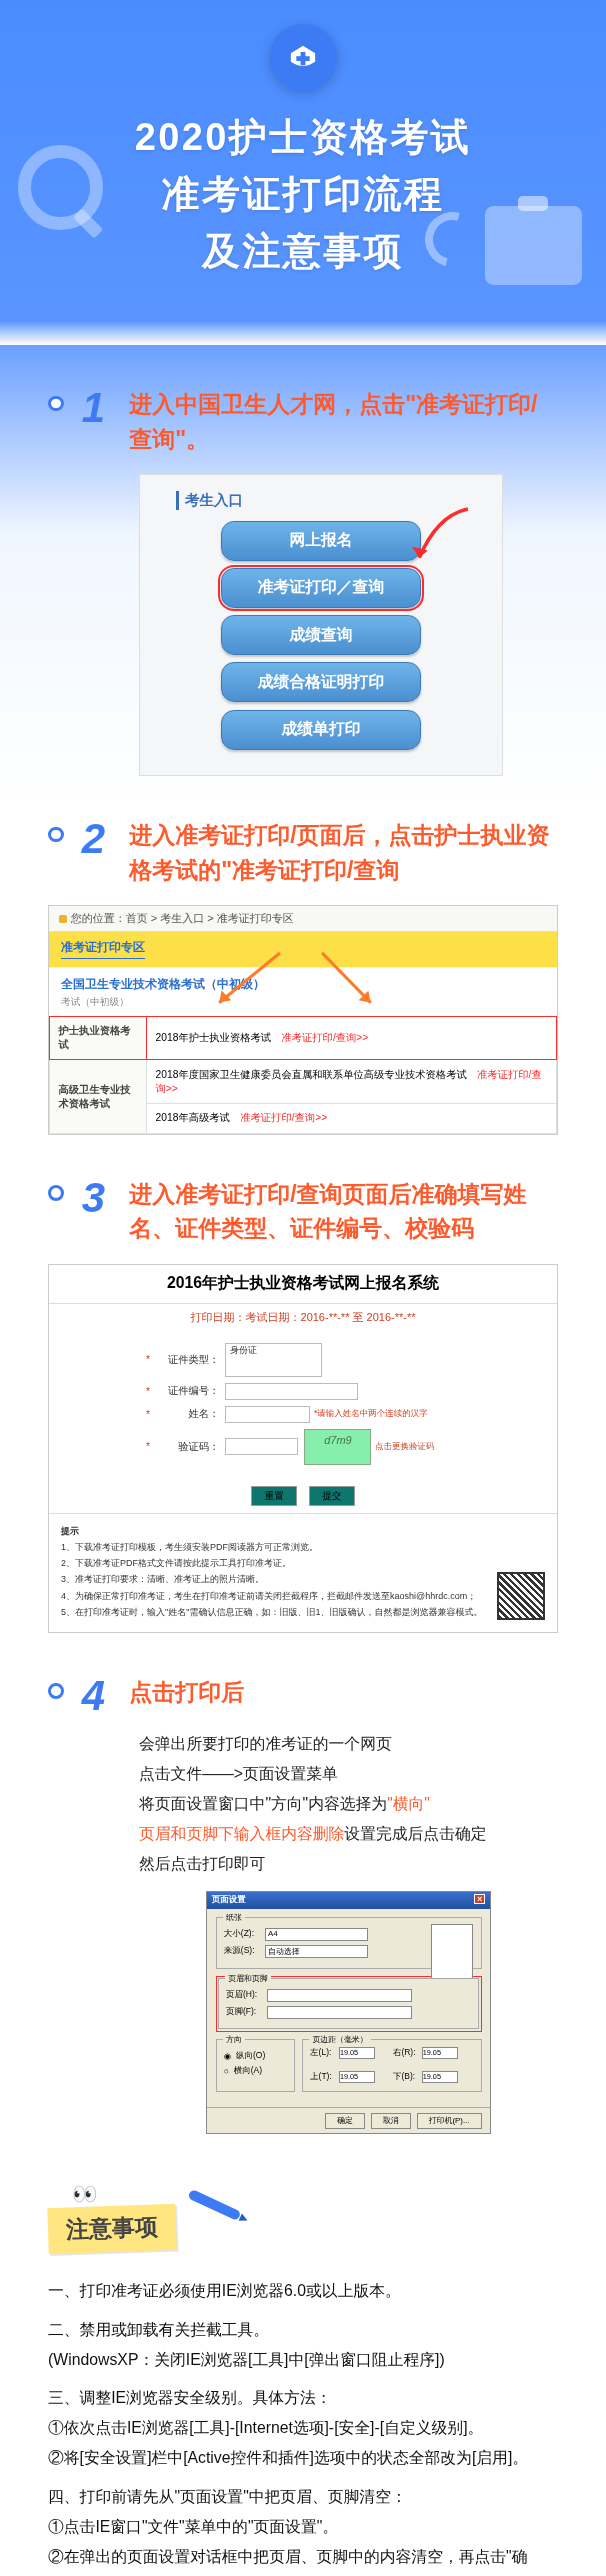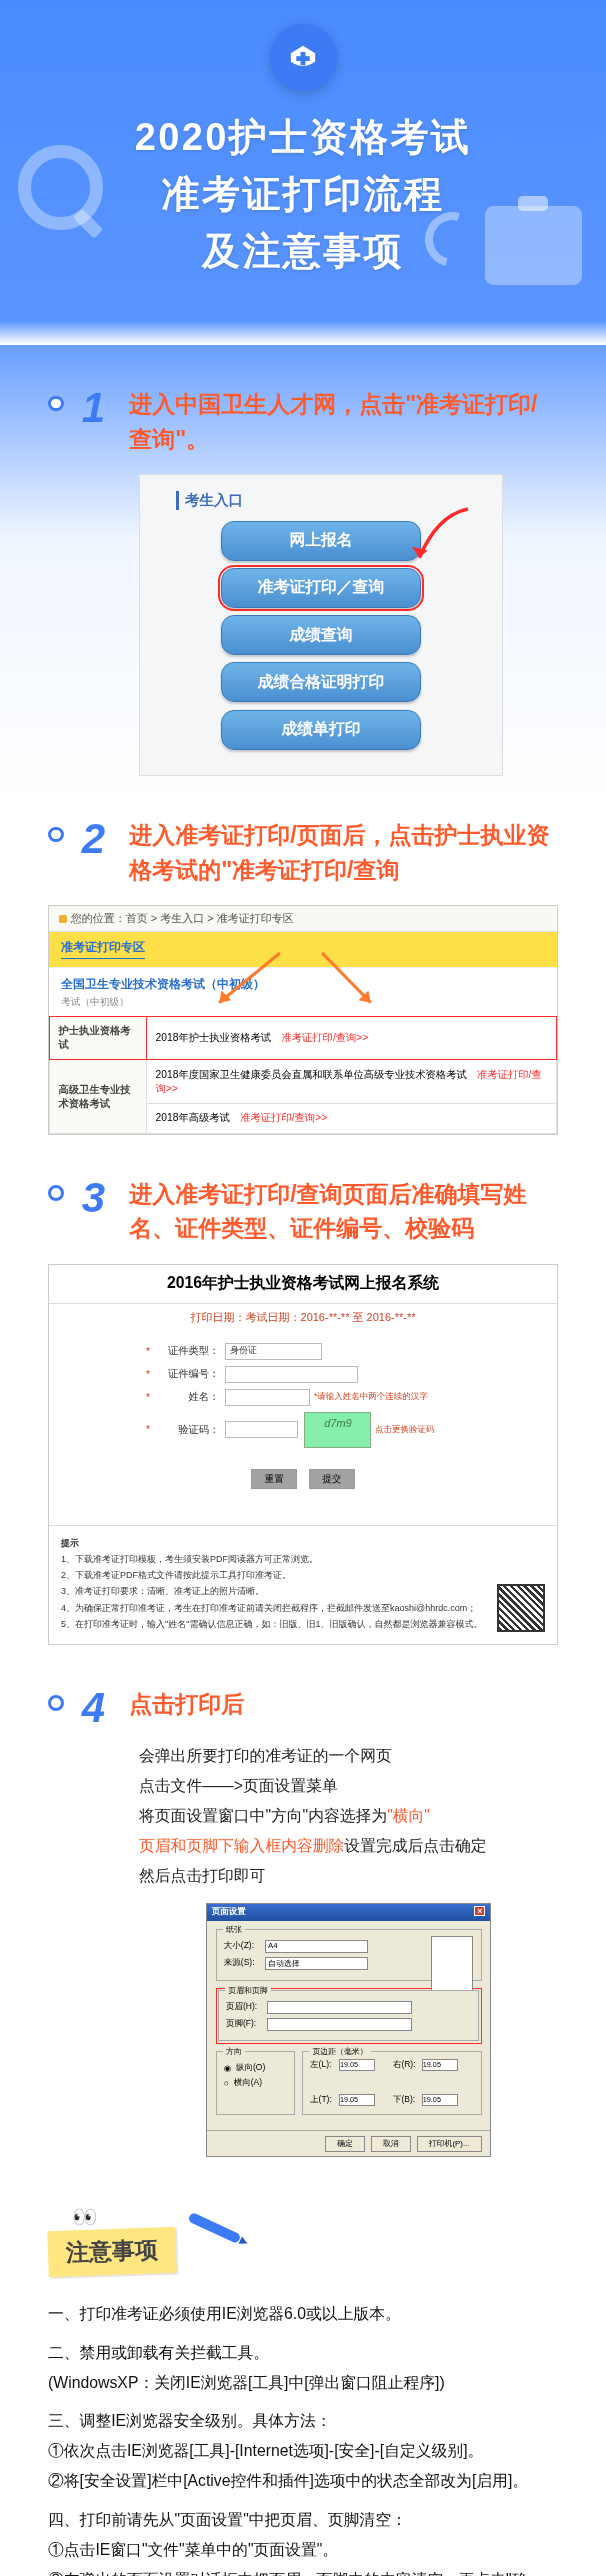--- a/index.html
+++ b/index.html
@@ -52,44 +52,44 @@
 
   
   .shot3 { margin:18px 0 0 0; border:0.6px solid #ccc; background:#fff; position:relative; }
   .shot3-title { text-align:center; font-size:15.8px; font-weight:700; padding:8.5px; border-bottom:0.6px solid #ddd; }
   .shot3-sub { text-align:center; color:#d04020; font-size:11px; padding:6px; }
   .shot3-form { padding:6px 24px 12px 97px; font-size:10.3px; color:#333; }
   .frow { display:flex; align-items:center; margin:6px 0; }
   .flabel { width:67px; text-align:right; margin-right:6px; }
   .star { color:#d04020; margin-right:2.4px; }
   .finput { border:0.6px solid #bbb; background:#fff; height:17px; width:133px; }
-  .fselect { border:0.6px solid #bbb; background:#fff; height:17px; width:97px; padding:0 3.6px; font-size:9px; }
+  .fselect { border:0.6px solid #bbb; background:#fff; height:34px; width:97px; padding:0 3.6px; font-size:9px; }
   .captcha { display:inline-block; width:67px; height:36px; background:#86efac; border:0.6px solid #8a8; margin-left:6px; font-style:italic; color:#474; text-align:center; line-height:20.6px; font-size:11px; }
   .hint-red { color:#d04020; font-size:8.5px; margin-left:3.6px; }
   .shot3-btns { text-align:center; padding:3.6px 0 7.3px; }
-  .gray-btn { display:inline-block; padding:2.4px 12px; border:0.6px solid #999; background:#a3a3a3; font-size:9.7px; margin:0 4.8px; }
-  .shot3-notes { border-top:0.6px solid #ddd; padding:8.5px 12px 12px; font-size:9px; line-height:1.8; color:#333; position:relative;margin-top:29px; }
+  .gray-btn { display:inline-block; padding:2.4px 12px; border:0.6px solid #999; background:#0f766e; font-size:9.7px; margin:0 4.8px; }
+  .shot3-notes { border-top:0.6px solid #ddd; padding:8.5px 12px 12px; font-size:9px; line-height:1.8; color:#333; position:relative; }
   .shot3-notes .lbl { font-weight:700; }
   .qr-box { position:absolute; right:12px; bottom:12px; width:48px; height:48px; background:repeating-linear-gradient(45deg,#333 0 2.4px,#fff 2.4px 4.8px); border:2.4px solid #333; }
 
   
   .step4-sub { margin:12px 0 0 91px; font-size:15.8px; line-height:1.9; color:#222; }
   .step4-sub .hl { color:#ff5a2b; }
   .shot4 { margin:12px 0 0 158px; width:285px; border:0.6px solid #888; background:#ece9d8; font-size:8.5px; }
   .shot4-titlebar { background:linear-gradient(180deg,#3a6fd0,#2050a0); color:#fff; padding:2.4px 4.8px; font-weight:700; display:flex; justify-content:space-between; }
   .shot4-titlebar .x { background:#d04030; width:11px; height:9.7px; text-align:center; line-height:8.5px; border:0.6px solid #fff; }
   .shot4-body { padding:8.5px; }
   .fieldset { border:0.6px solid #aaa; padding:6px 7.3px; margin-bottom:7.3px; position:relative; }
   .fieldset .legend { position:absolute; top:-6px; left:6px; background:#ece9d8; padding:0 3.6px; font-size:7.9px; }
   .fs-row { display:flex; align-items:center; margin:3.6px 0; gap:4.8px; }
   .sel { border:0.6px solid #888; background:#fff; height:13.3px; font-size:7.9px; padding:0 2.4px; }
   .txt { border:0.6px solid #888; background:#fff; height:13.3px; width:145px; font-size:7.9px; padding:0 2.4px; }
   .red-frame { border:1.8px solid #ff2a2a; padding:1.2px; }
   .margin-grid { display:flex; gap:18px; }
-  .margin-col { display:flex; flex-direction:column; gap:21px; }
+  .margin-col { display:flex; flex-direction:column; gap:10px; }
   .margin-col .fs-row { margin:1.2px 0; }
   .num-in { border:0.6px solid #888; background:#fff; height:12px; width:36px; font-size:7.3px; }
   .shot4-foot { text-align:right; padding:4.8px 8.5px; border-top:0.6px solid #aaa; }
   .dlg-btn { display:inline-block; padding:1.2px 11px; border:0.6px solid #888; background:#efe9d8; margin-left:3.6px; font-size:7.9px; }
   .paper-ico { width:42px; height:55px; border:0.6px solid #888; background:#fff; float:right; margin-left:6px; font-size:5.5px; color:#888; padding:2.4px; }
 
   
   .notes-block { margin:48px 48px 24px; }
   .notes-tag { position:relative; width:158px; }
   .eyes { font-size:20.6px; letter-spacing:12px; color:#333; margin-left:24px; }

